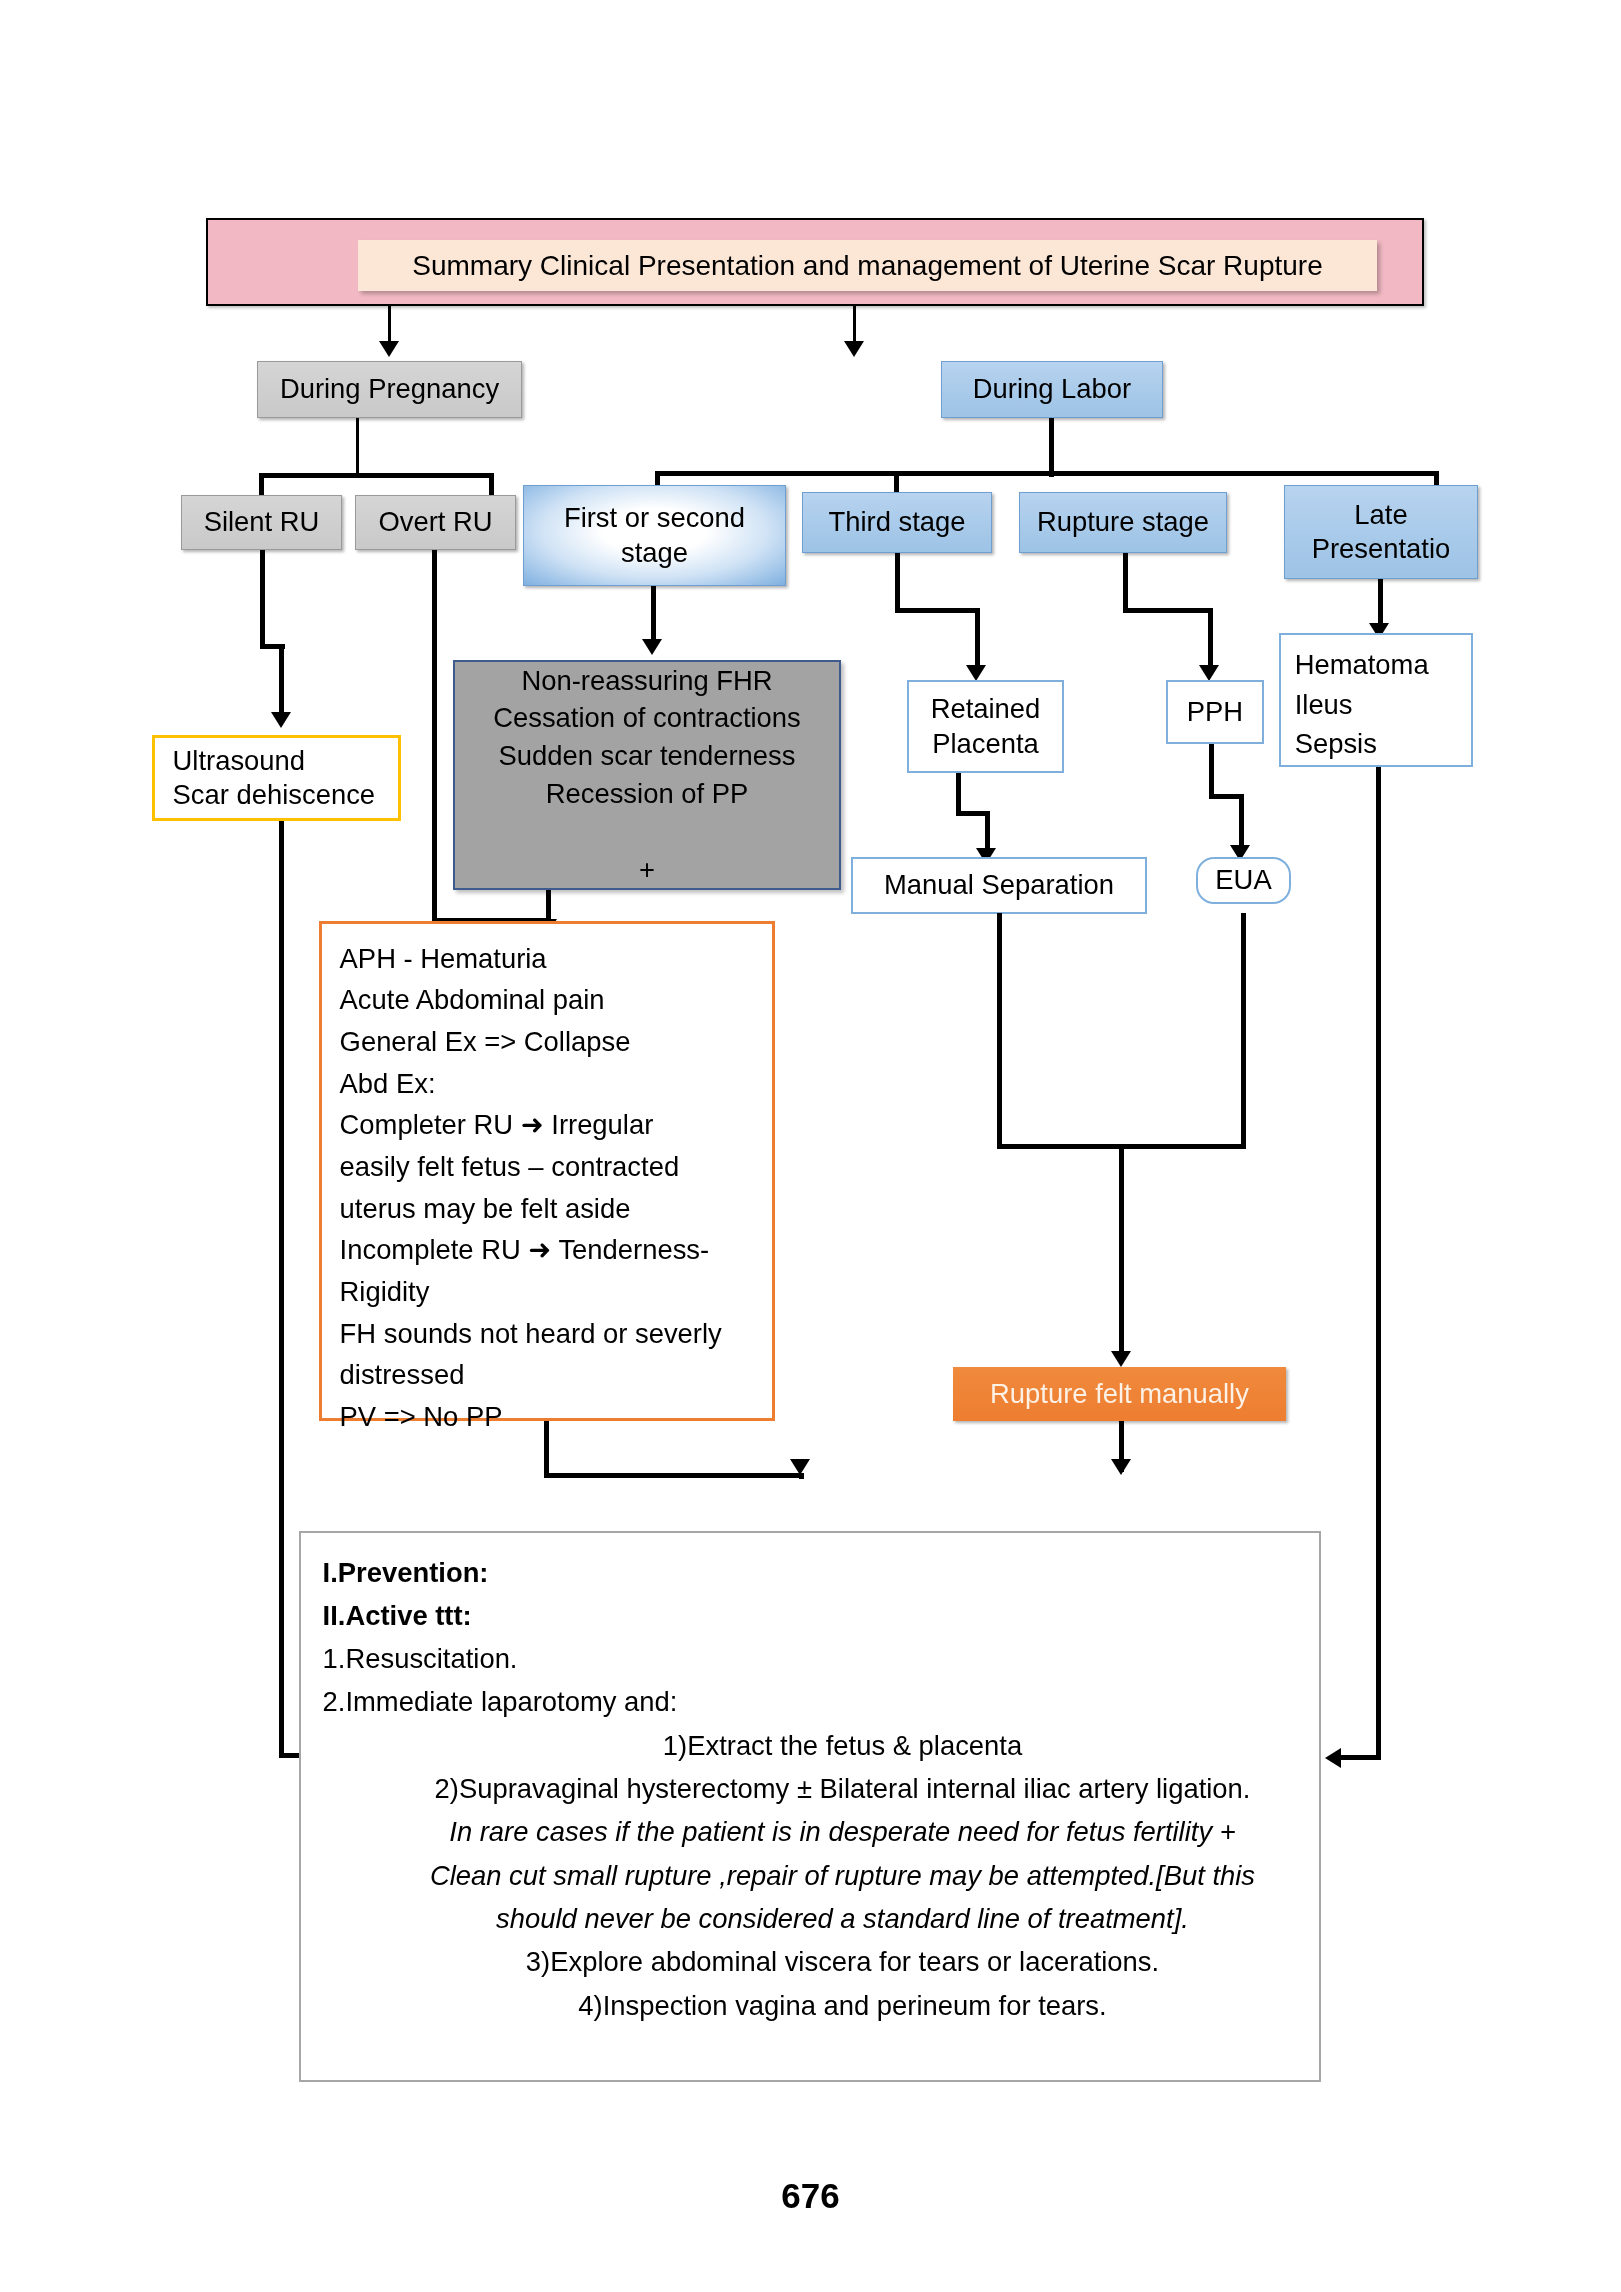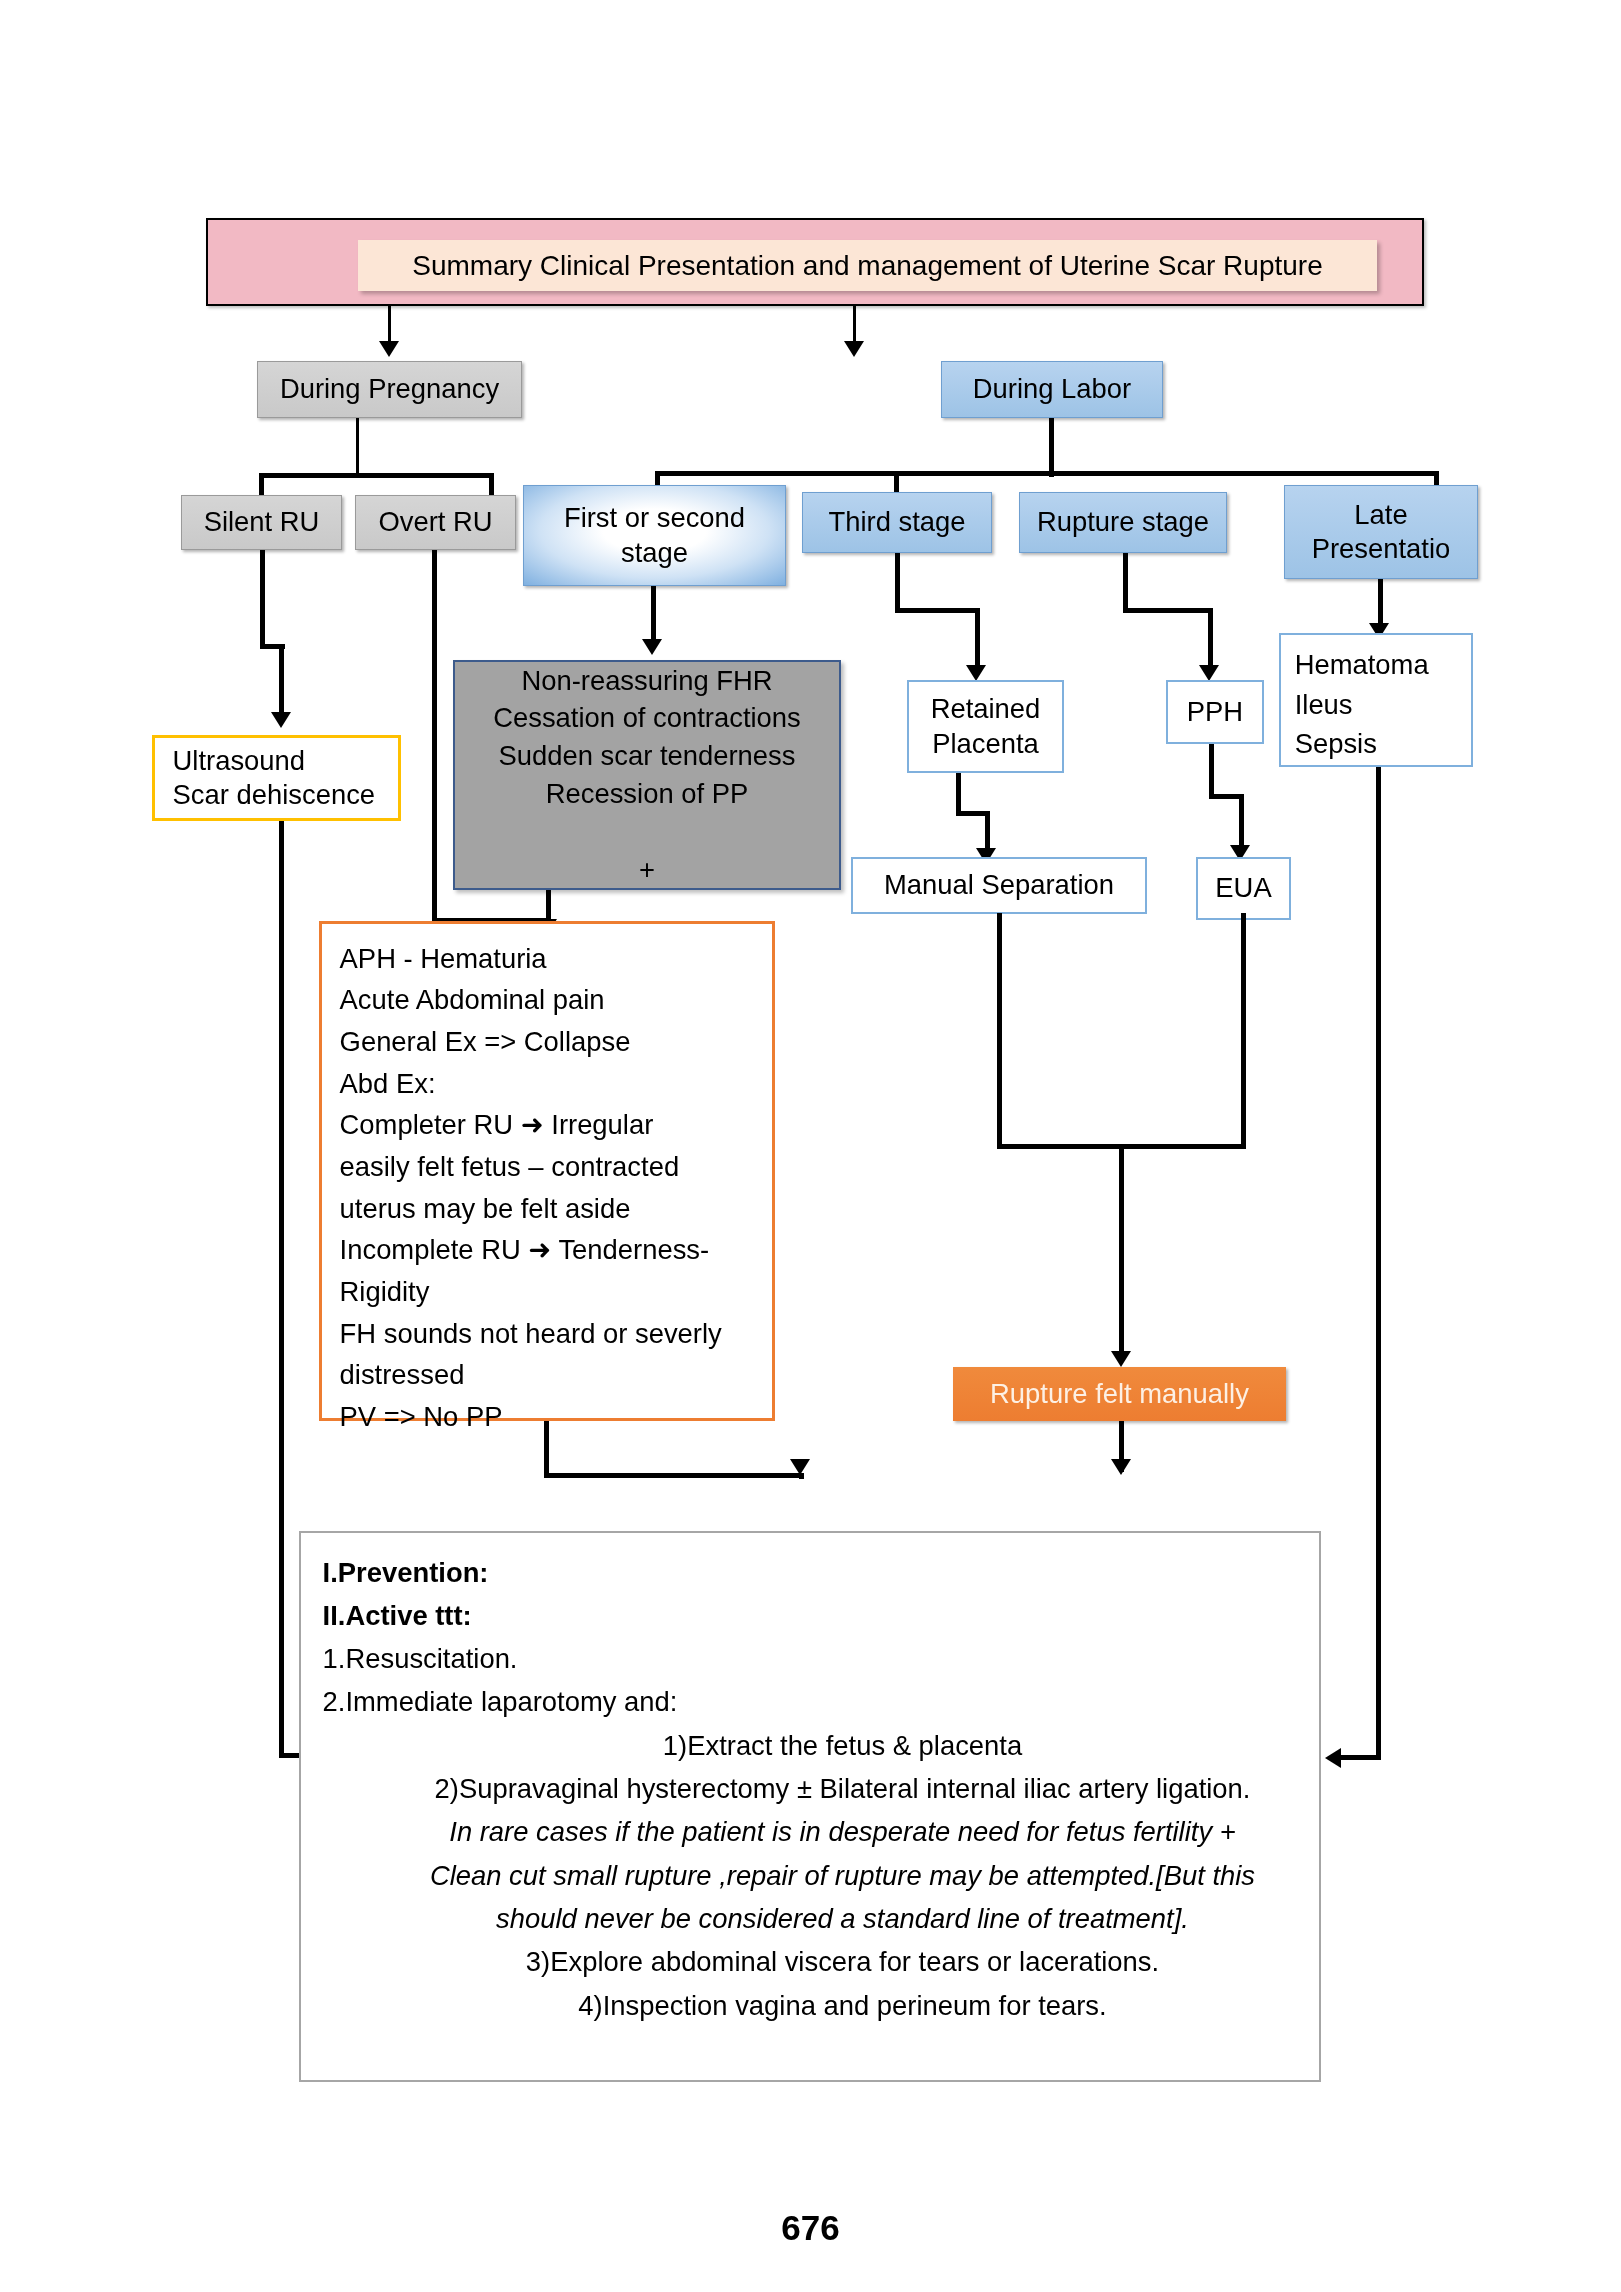--- a/index.html
+++ b/index.html
@@ -123,21 +123,20 @@
     border-bottom: 10.8px solid transparent;
     border-left: 16.7px solid #000;
   }
 
   #page-number {
     position: absolute;
     width: 1621px;
     text-align: center;
     font-size: 35px;
     font-weight: bold;
-    margin-top: 32px;
   }
 </style>
 </head>
 <body>
 
 <div id="page">
 
   <div class="node" id="title-band" style="left:206px; top:218px; width:1218px; height:88px;"></div>
   <div id="title-inner" style="left:358px; top:240px; width:1019px; height:51px;">Summary Clinical Presentation and management of Uterine Scar Rupture</div>
 
@@ -234,21 +233,21 @@
   <div class="arrow-d" style="left:1230px; top:845px;"></div>
 
   <div class="ln vl" style="left:1376px; top:767px; width:4.9px; height:992px;"></div>
   <div class="ln hl" style="left:1338px; top:1755px; width:43px; height:4.9px;"></div>
   <div class="arrow-r" style="left:1325px; top:1748px; transform: scaleX(-1);" title="Hematoma
 Ileus
 Sepsis"></div>
 
   <div class="node white-blue-box" style="left:851px; top:857px; width:296px; height:57px;">Manual Separation</div>
 
-  <div class="node white-blue-box" style="left:1196px; top:857px; width:95px; height:63px;">EUA</div>
+  <div class="node white-blue-box" style="left:1196px; top:857px; width:95px; height:47px;border-radius:18px;">EUA</div>
 
   <div class="ln vl" style="left:546px; top:890px; width:4.9px; height:35px;"></div>
   <div class="arrow-d" style="left:537px; top:919px;"></div>
 
   <div class="orange-outline-box body-text" style="position:absolute; left:319px; top:921px; width:456px; height:500px; box-sizing:border-box;">
     <div>APH - Hematuria</div>
     <div>Acute Abdominal pain</div>
     <div>General Ex =&gt; Collapse</div>
     <div>Abd Ex:</div>
     <div>Completer RU ➜ Irregular</div>

